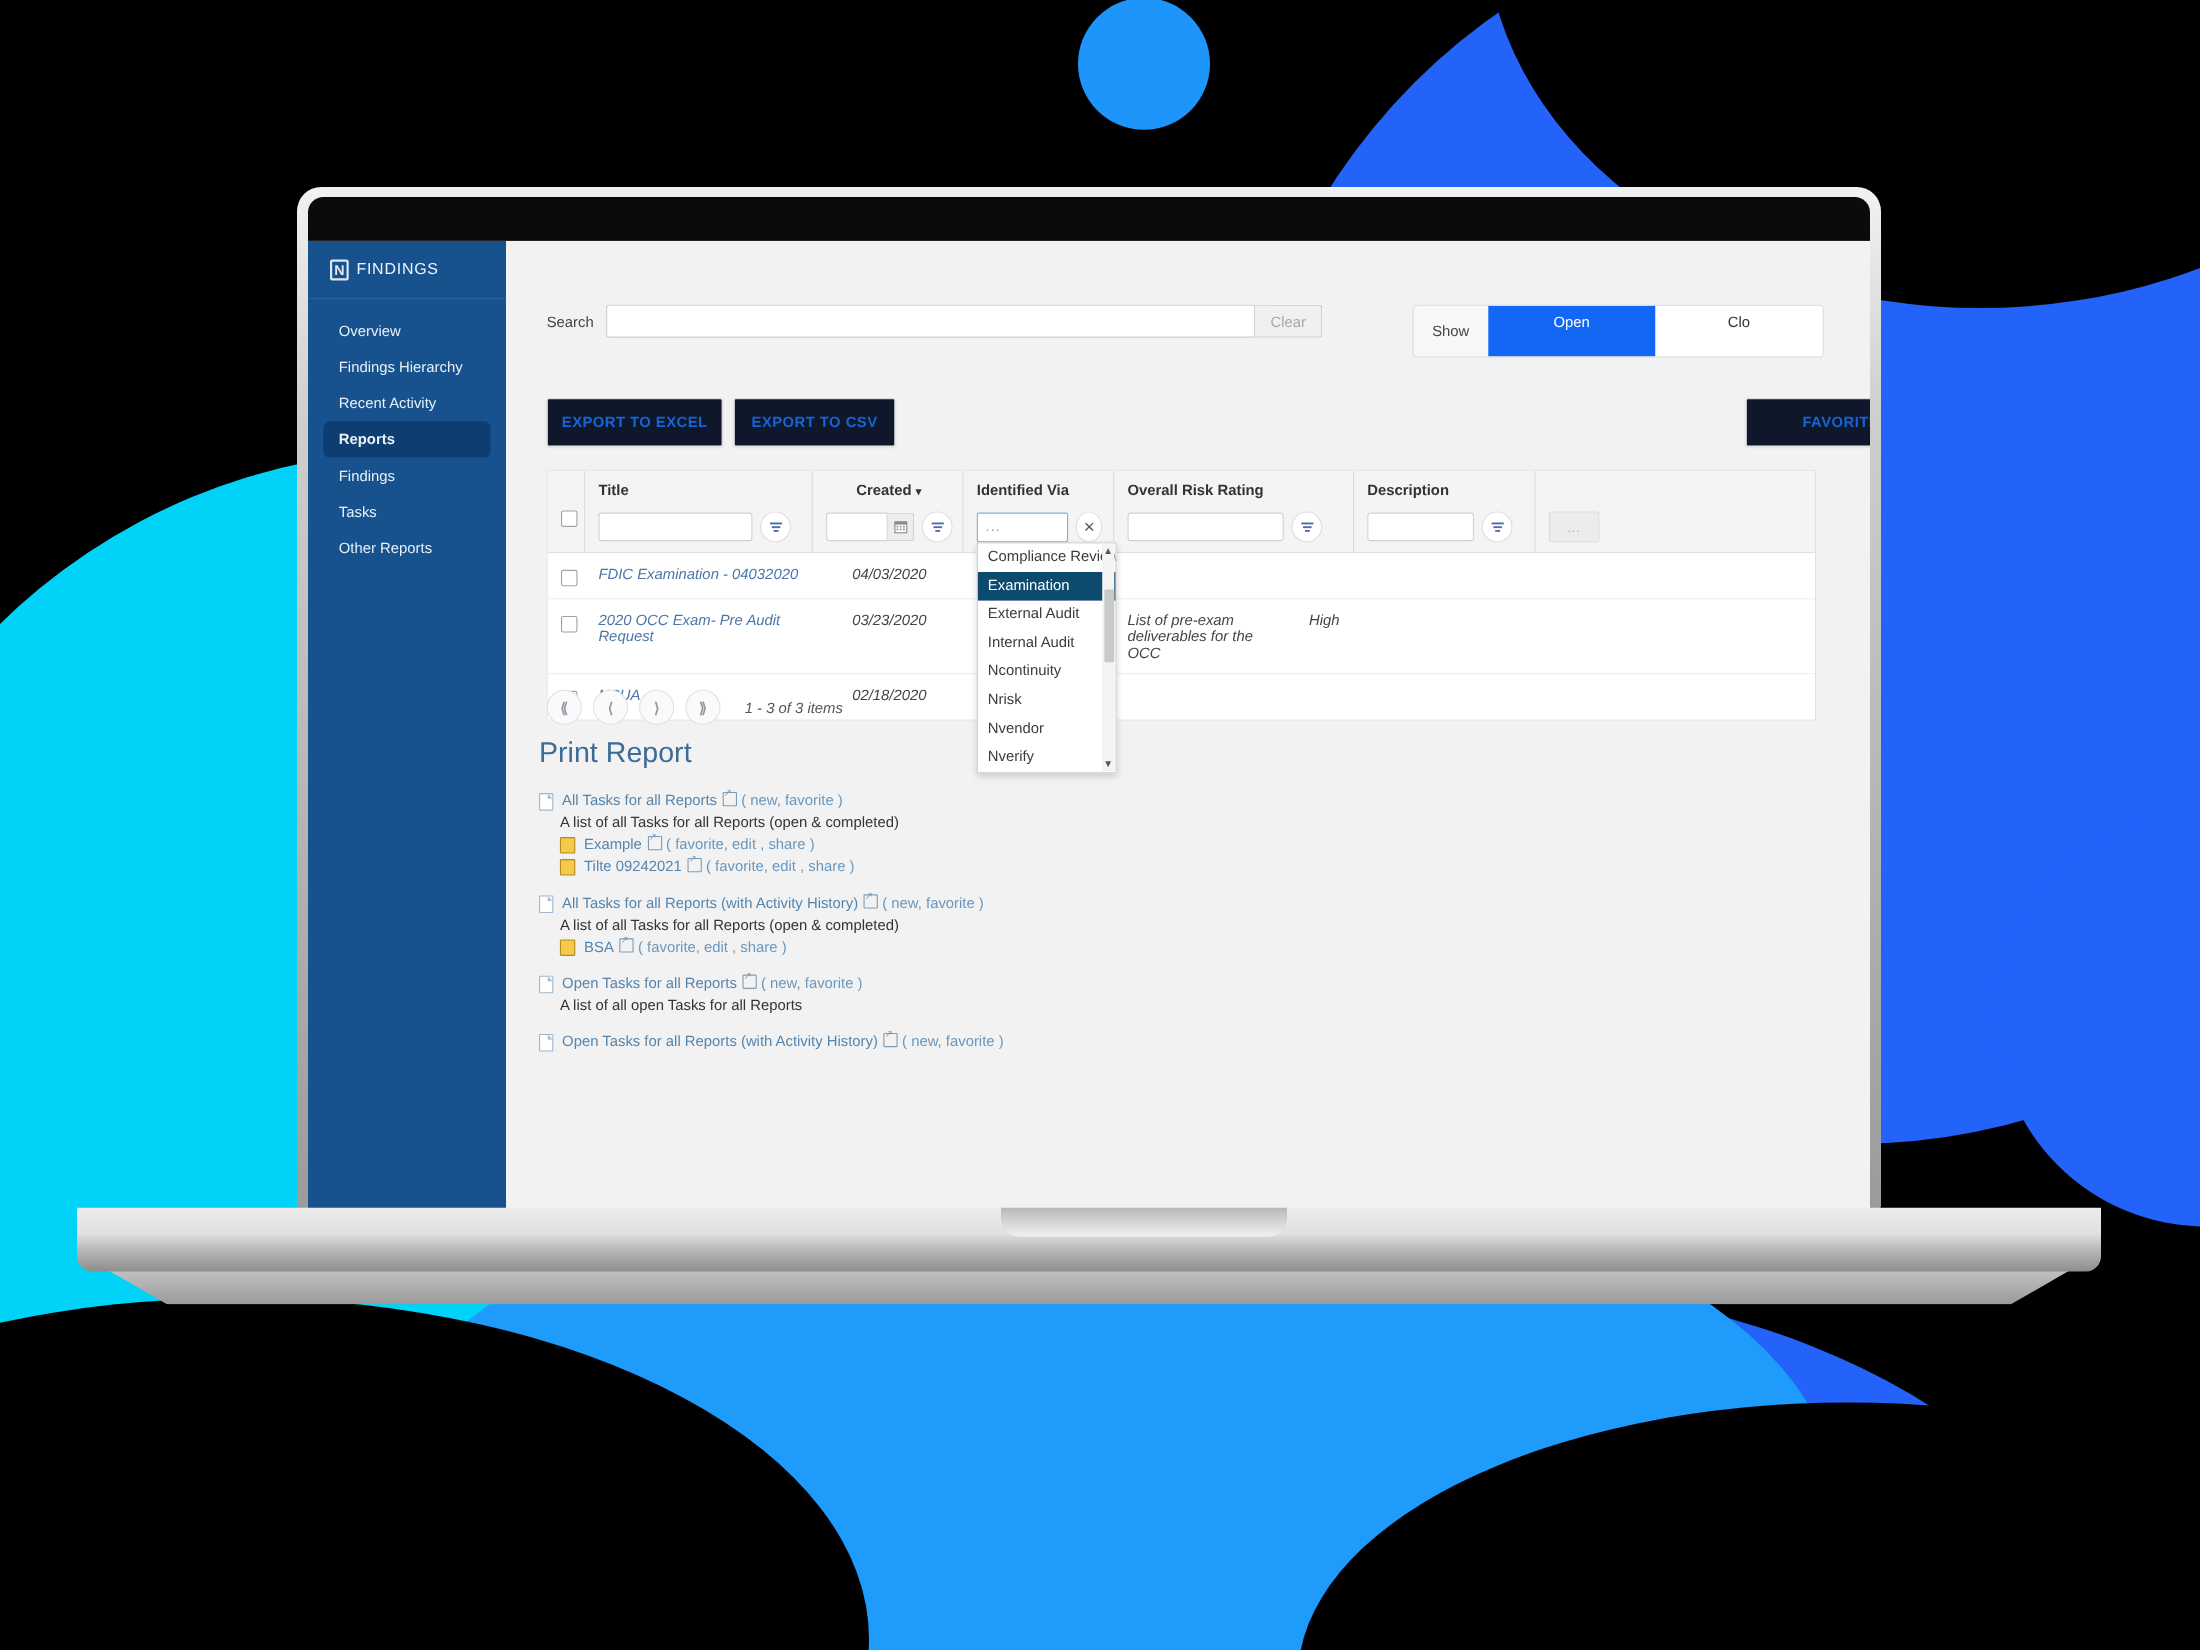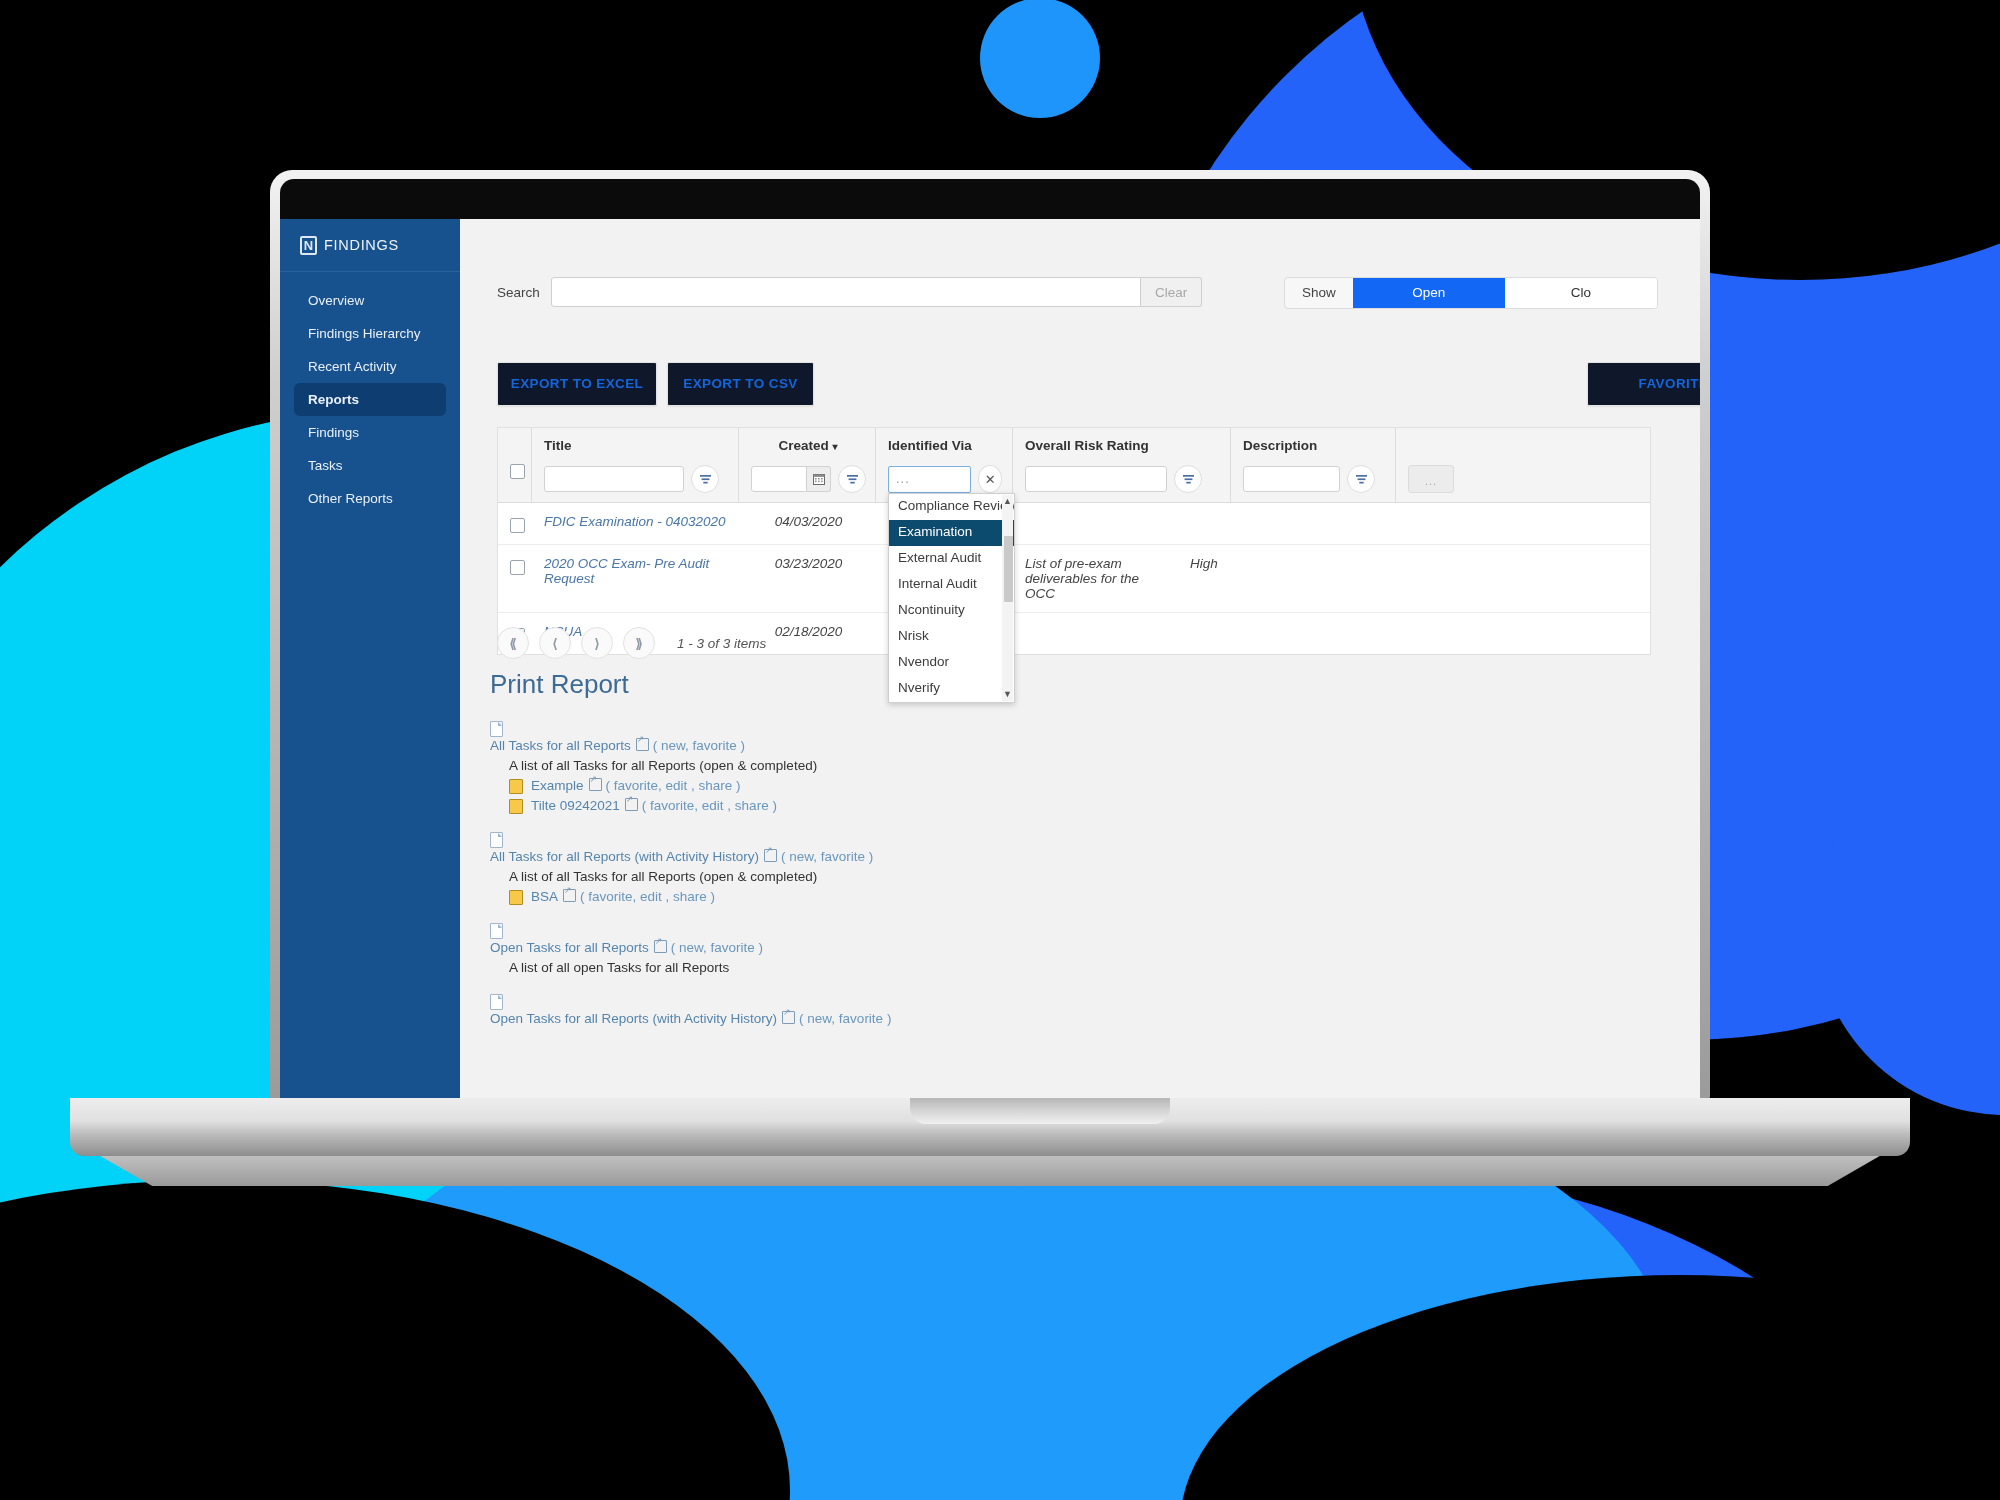--- a/index.html
+++ b/index.html
@@ -54,21 +54,21 @@
   
   #searchbar{position:absolute;left:37px;top:58px;display:flex;align-items:center;}
   #search-label{font-size:13.5px;color:#444;width:54px;}
   #search-input{width:590px;height:30px;border:1px solid #cfcfcf;background:#fff;
       border-radius:3px 0 0 3px;padding:0 8px;font-size:13px;box-sizing:border-box;outline:none;}
   #clear-btn{height:30px;line-height:30px;padding:0 14px;border:1px solid #cfcfcf;border-left:none;
       background:#f0f0f0;color:#a8a8a8;font-size:13.5px;border-radius:0 3px 3px 0;box-sizing:border-box;}
   #showgroup{position:absolute;left:824px;top:58px;display:flex;align-items:center;
       border:1px solid #dcdcdc;border-radius:4px;overflow:hidden;background:#f7f7f7;}
   #show-label{padding:0 17px;height:30px;line-height:30px;font-size:13.5px;color:#444;}
-  .seg{height:30px;line-height:30px;width:152px;text-align:center;font-size:13.5px;}
+  .seg{height:46px;line-height:30px;width:152px;text-align:center;font-size:13.5px;}
   .seg.on{background:#1267F5;color:#fff;}
   .seg.off{background:#fff;color:#333;text-align:center;}
 
   .exportbtn{position:absolute;top:143px;height:42px;line-height:42px;background:#0f172a;
       border:1px solid #e3e3e3;color:#1565d8;font-size:13.5px;font-weight:bold;
       letter-spacing:.4px;text-align:center;border-radius:2px;box-shadow:0 1px 2px rgba(0,0,0,.07);}
   #btn-excel{left:37px;width:158px;}
   #btn-csv{left:207px;width:145px;}
   #btn-favorite{left:1127px;width:190px;}
 
@@ -117,21 +117,21 @@
   
   #pager{position:absolute;left:37px;top:408px;display:flex;align-items:center;gap:10px;}
   .pbtn{width:30px;height:30px;border:1px solid #e2e2e2;border-radius:50%;background:#fafafa;
       display:flex;align-items:center;justify-content:center;color:#8e97a3;font-size:13px;font-weight:bold;}
   #pager-info{margin-left:12px;font-size:13.5px;font-style:italic;color:#555;}
 
   
   #print-title{position:absolute;left:30px;top:450px;font-size:26px;color:#3d6b96;font-weight:normal;}
   #report-list{position:absolute;left:30px;top:500px;width:760px;}
   .rgroup{margin-bottom:15px;}
-  .rhead{display:flex;align-items:flex-start;font-size:13.5px;line-height:18px;flex-direction:column;}
+  .rhead{display:flex;align-items:flex-start;font-size:13.5px;line-height:18px;}
   .doc-ico{width:11px;height:14px;background:#fff;border:1px solid #9fb6cc;border-radius:1px;
       margin-right:8px;margin-top:2px;flex:0 0 auto;position:relative;}
   .doc-ico:after{content:"";position:absolute;right:0;top:0;border-width:0 4px 4px 0;
       border-style:solid;border-color:#9fb6cc #f2f2f2;}
   .pen-ico{width:12px;height:13px;background:#F7C948;border:1px solid #b08d1e;border-radius:1px;
       margin-right:8px;margin-top:3px;flex:0 0 auto;}
   .rlink{color:#5585ad;}
   .rmeta{color:#6a97bd;}
   .rdesc{margin-left:19px;font-size:13.5px;color:#333;line-height:19px;margin-top:1px;}
   .rsub{display:flex;align-items:flex-start;font-size:13.5px;line-height:19px;margin-left:19px;margin-top:1px;}

